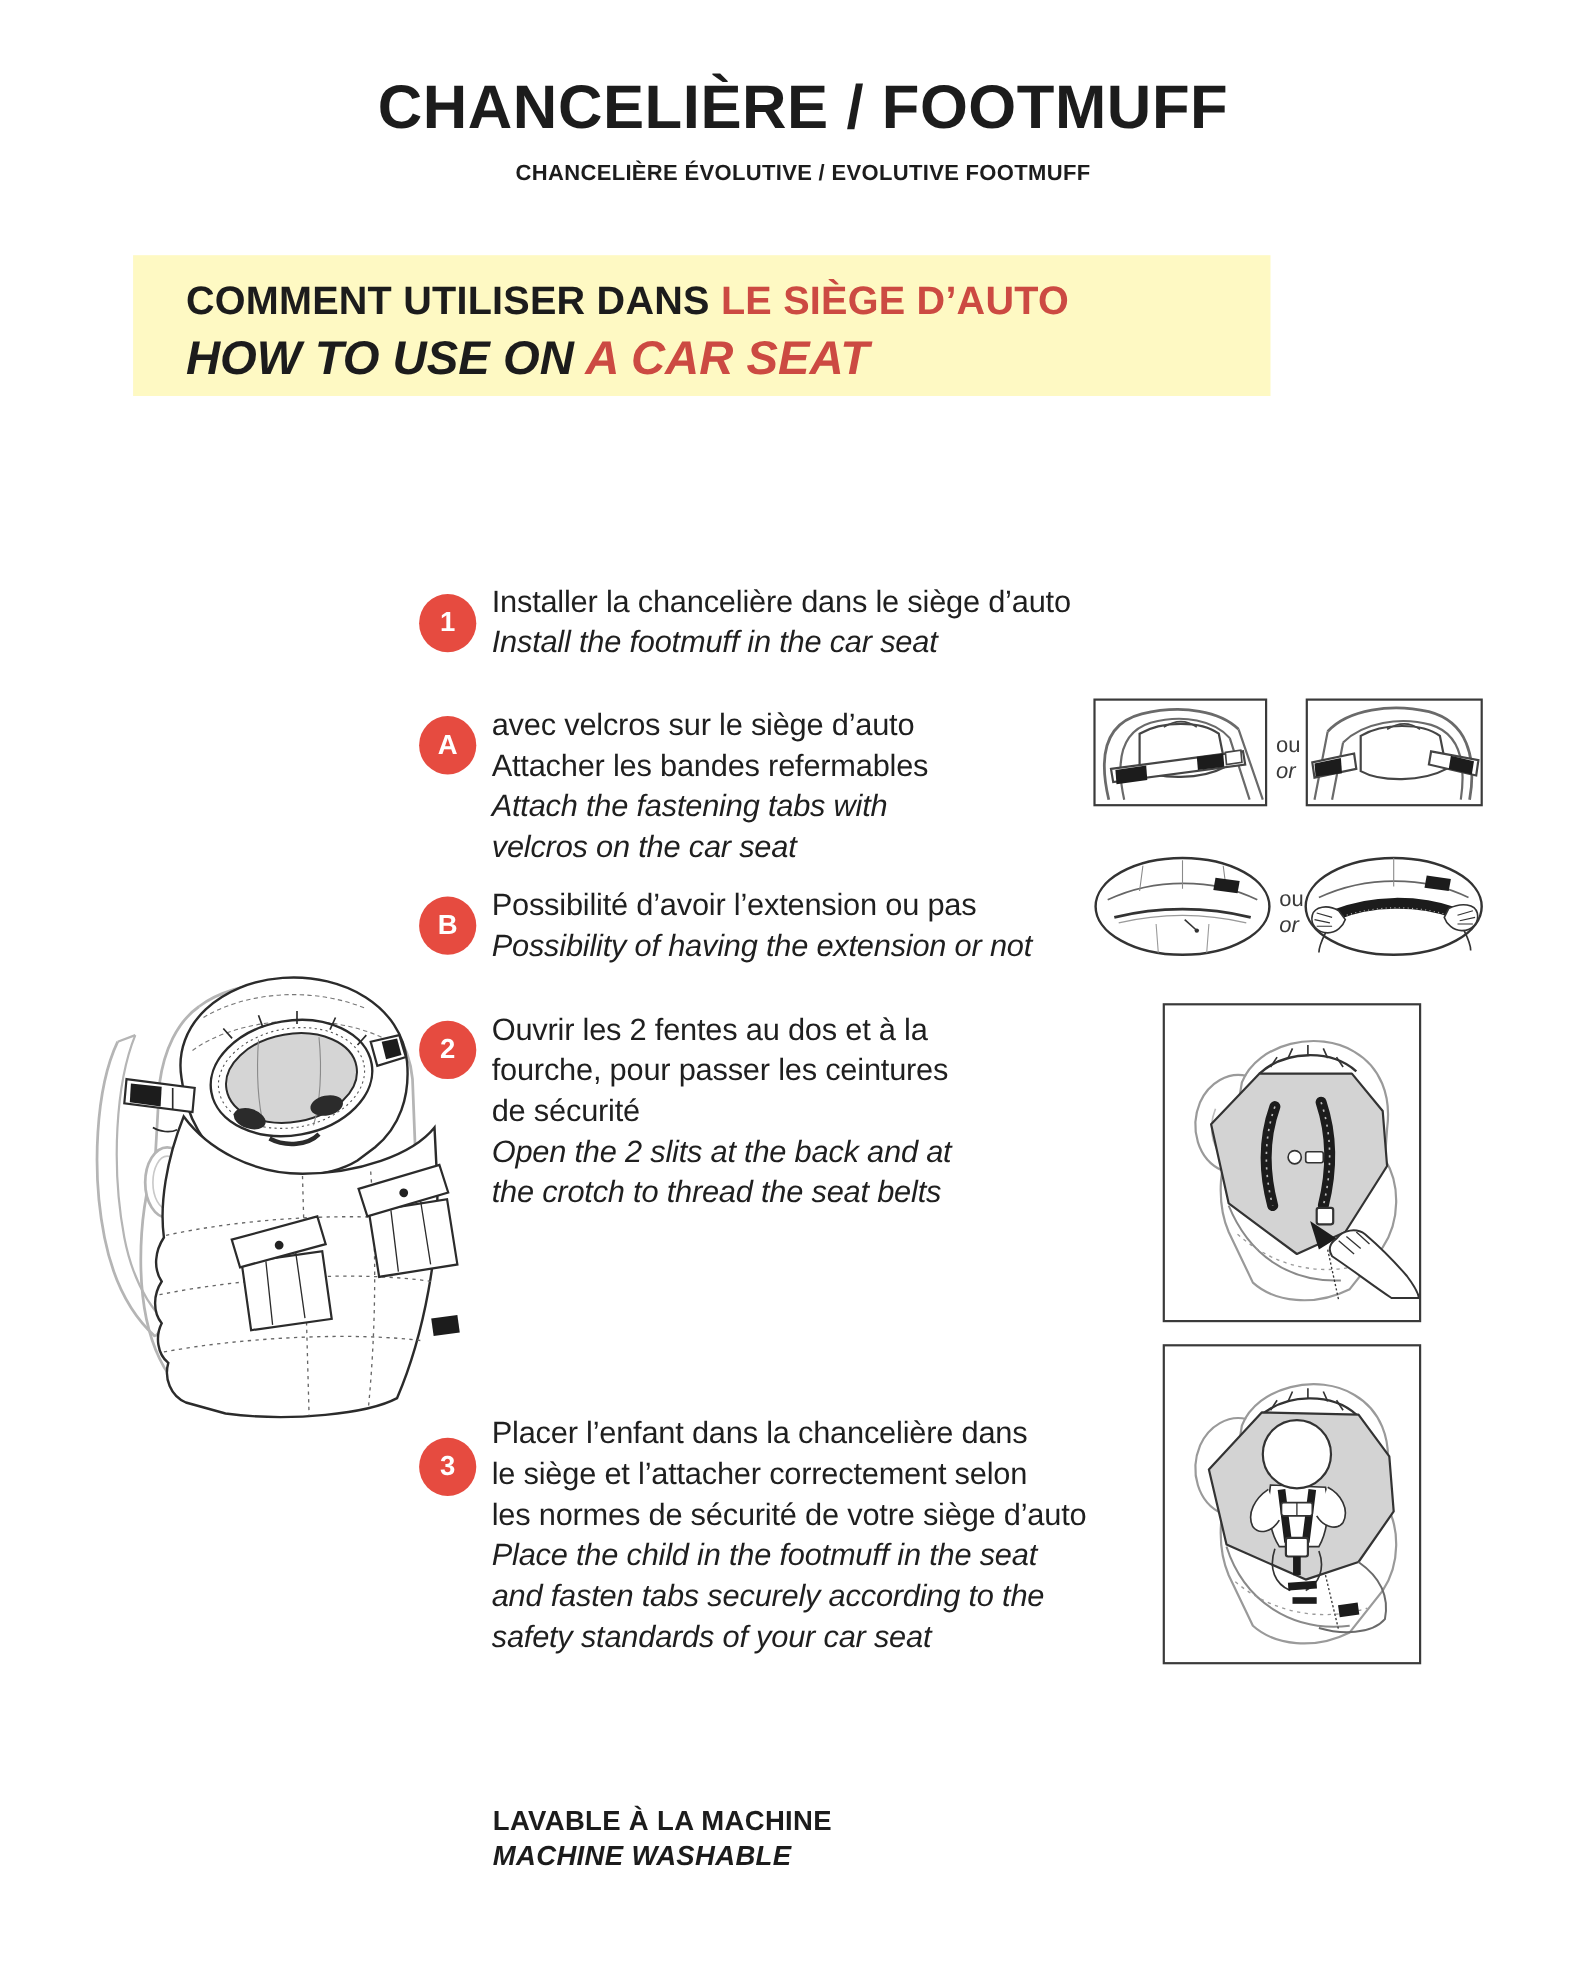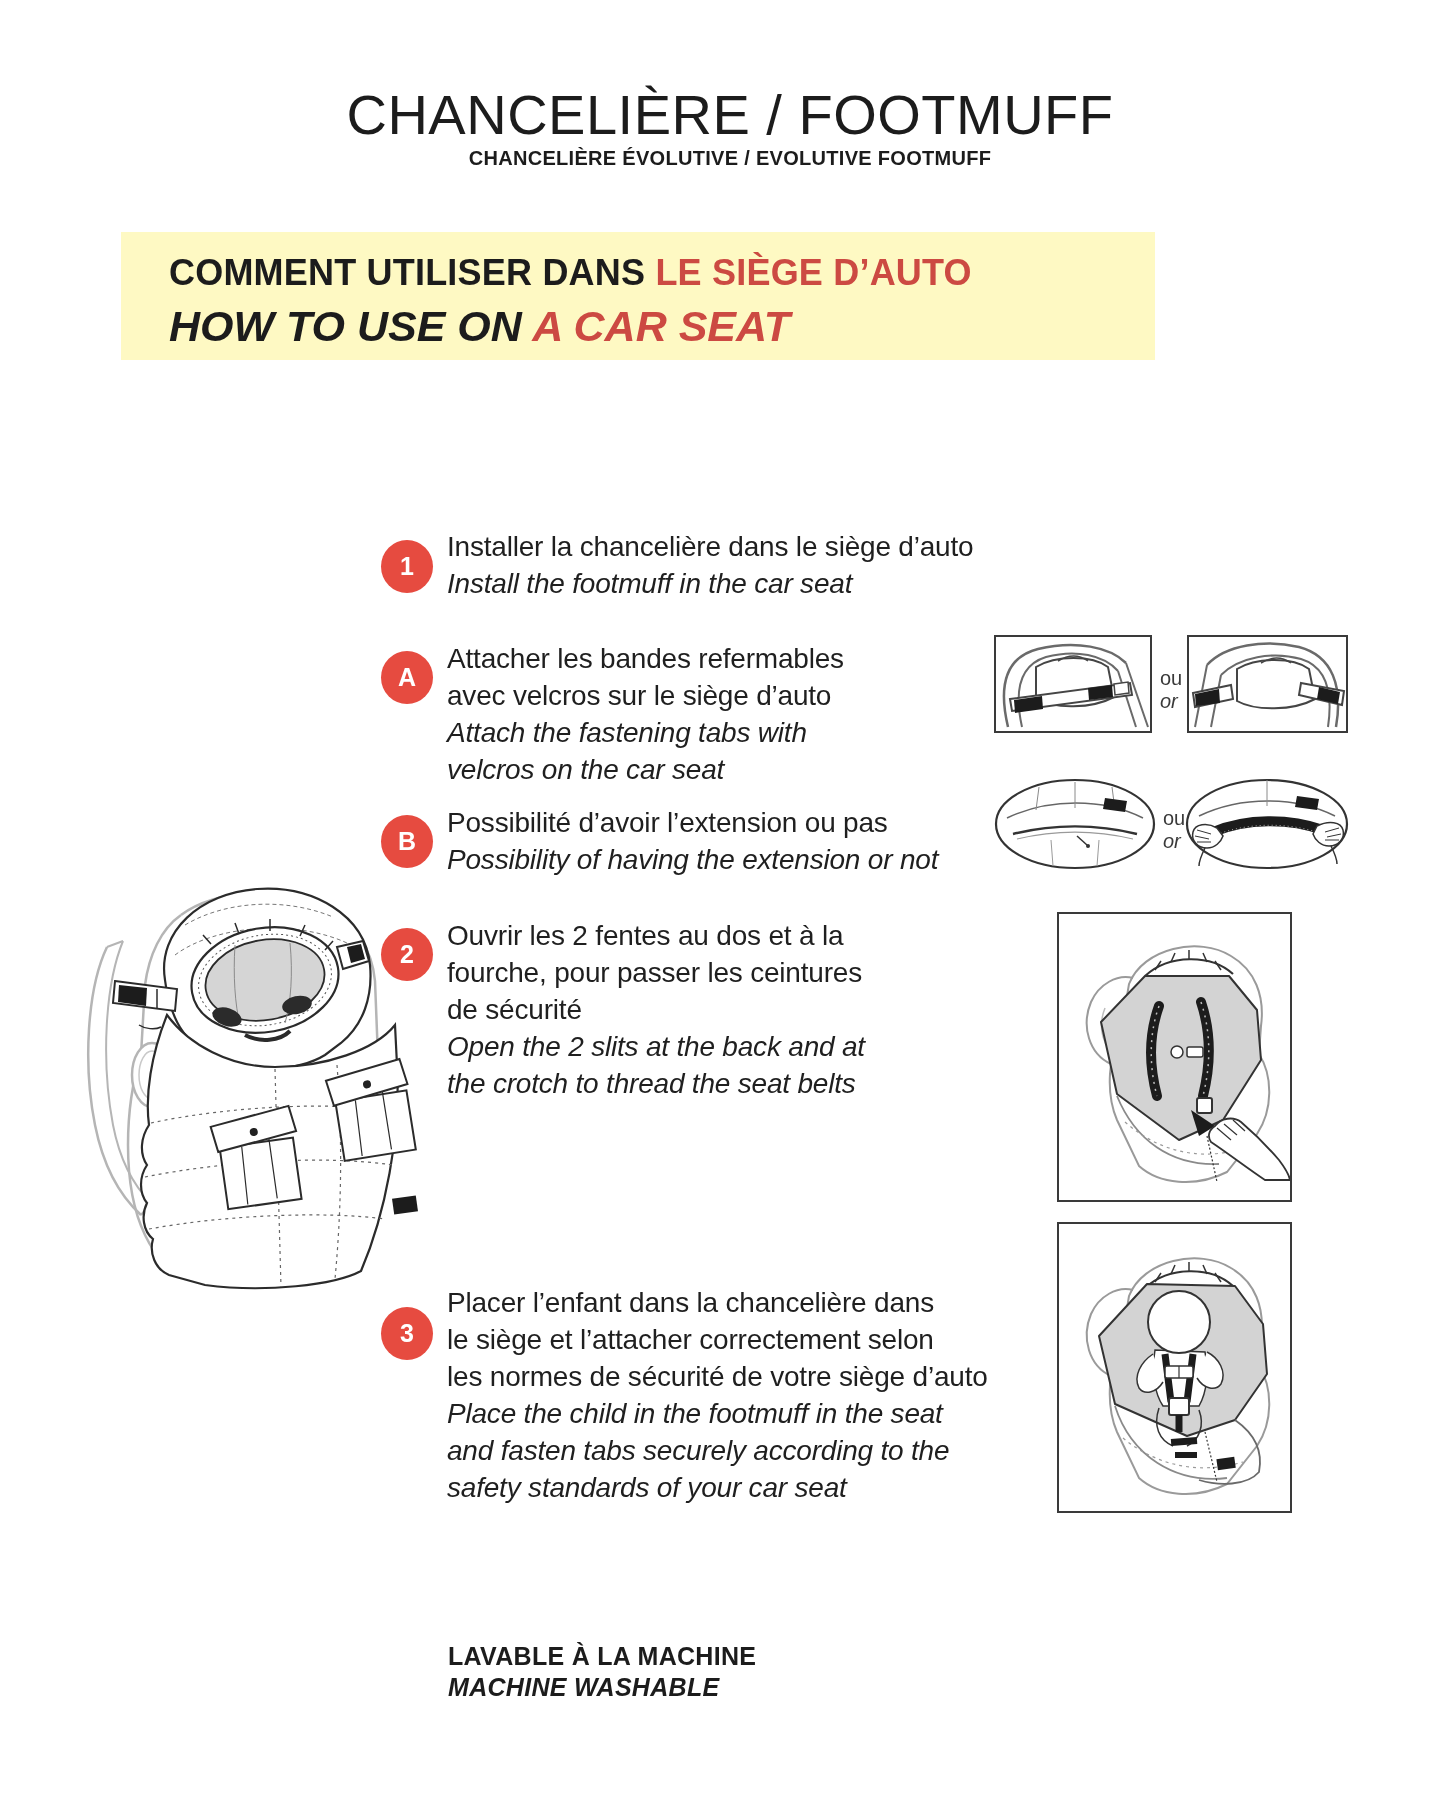--- a/index.html
+++ b/index.html
@@ -2,21 +2,21 @@
 <html><head>
 <meta charset="utf-8">
 <style>
   html,body { margin:0; padding:0; background:#ffffff; }
   .page {
     position:relative; width:1440px; height:1800px; overflow:hidden;
     background:#ffffff; color:#1c1c1c;
     font-family:"Liberation Sans","DejaVu Sans",sans-serif;
   }
   .centered { position:absolute; left:730px; transform:translateX(-50%); white-space:nowrap; }
-  .title { top:82px; font-size:56px; font-weight:normal; letter-spacing:.5px; }
+  .title { top:64px; font-size:56px; font-weight:bold; letter-spacing:.5px; }
   .subtitle { top:147px; font-size:20px; font-weight:bold; letter-spacing:.3px; }
 
   .banner { position:absolute; left:121px; top:232px; width:1034px; height:128px; background:#fef9c3; }
   .banner-fr { position:absolute; left:48px; top:20px; font-size:36px; font-weight:bold; letter-spacing:.2px; white-space:nowrap; }
   .banner-en { position:absolute; left:48px; top:70px; font-size:43px; font-weight:bold; font-style:italic; white-space:nowrap; }
   .accent { color:#cc4a42; }
 
   .badge {
     position:absolute; left:381px; width:52px; height:53px; border-radius:50%;
     background:#e64b40; color:#ffffff; font-weight:bold; font-size:25px;
@@ -57,22 +57,22 @@
     </div>
   <div class="step" style="top:528px">
     <div class="fr">Installer la chancelière dans le siège d’auto</div>
     <div class="en">Install the footmuff in the car seat</div>
   </div>
 
   <div class="badge" style="top:651px">
       <span>A</span>
     </div>
   <div class="step" style="top:640px">
+    <div class="fr">avec velcros sur le siège d’auto</div>
     <div class="fr">Attacher les bandes refermables</div>
-    <div class="fr">avec velcros sur le siège d’auto</div>
     <div class="en">Attach the fastening tabs with</div>
     <div class="en">velcros on the car seat</div>
   </div>
 
   <div class="badge" style="top:815px">
       <span>B</span>
     </div>
   <div class="step" style="top:804px">
     <div class="fr">Possibilité d’avoir l’extension ou pas</div>
     <div class="en">Possibility of having the extension or not</div>

